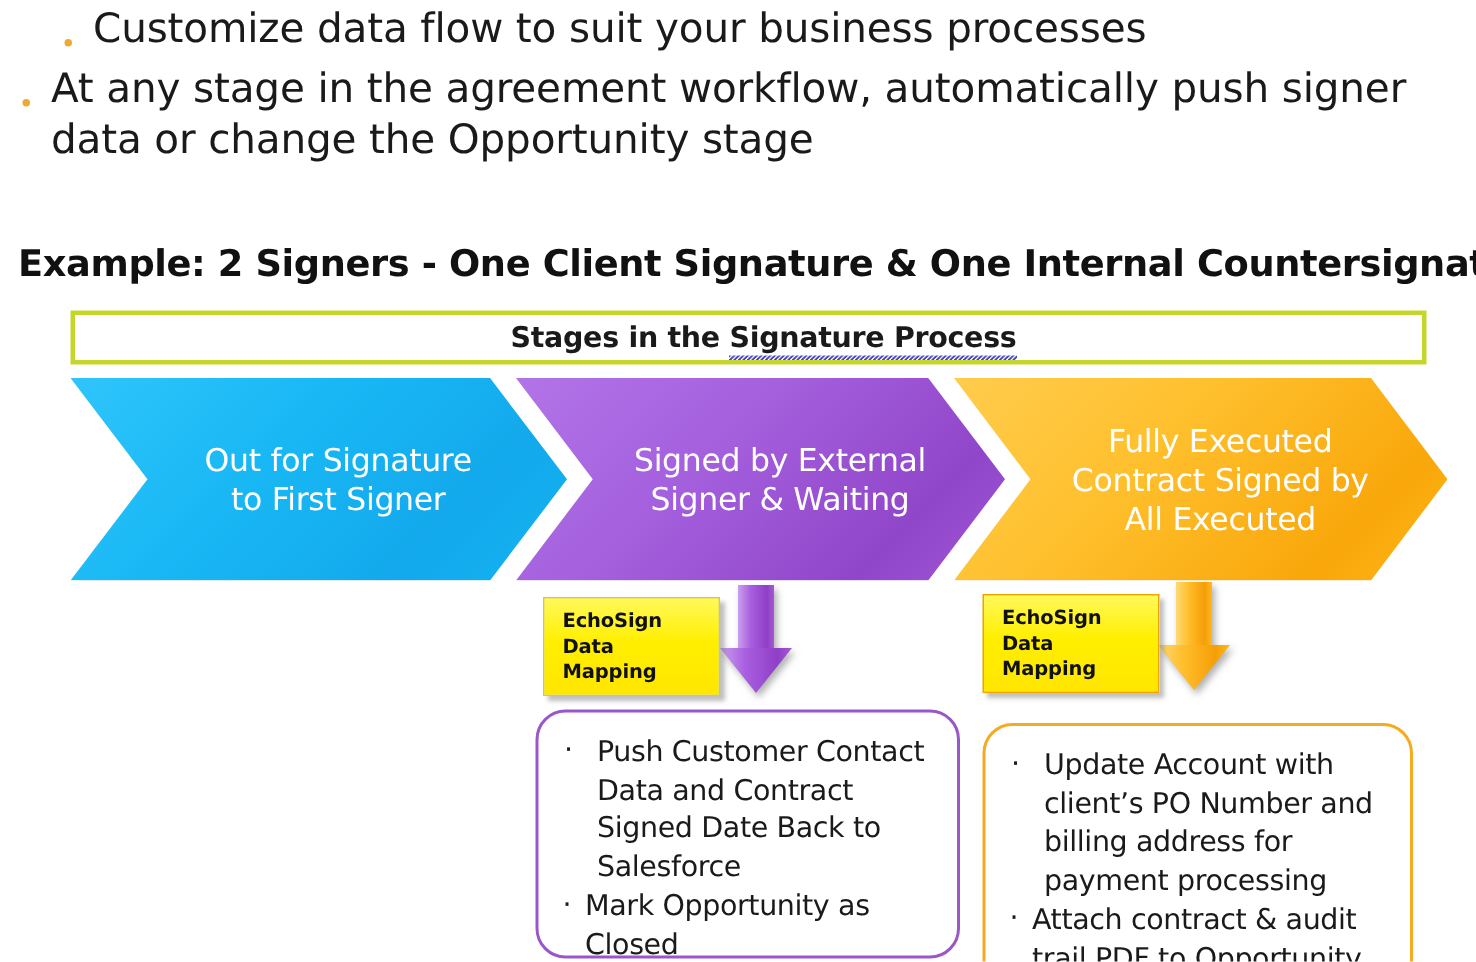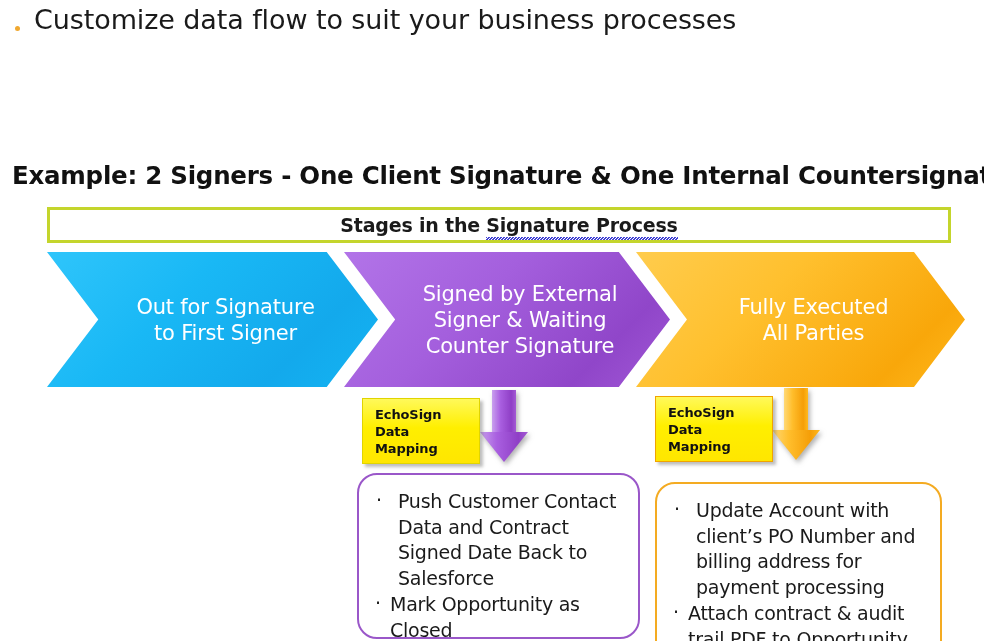--- a/index.html
+++ b/index.html
@@ -21,21 +21,21 @@
     position: absolute;
     left: 0;
     top: 0;
     width: 984px;
   }
   .bullet-row {
     display: flex;
     align-items: flex-start;
     margin-bottom: 6px;
   }
-  .bullet-row:first-child { margin-top: 3px; }
+  .bullet-row:first-child { margin-top: 3px; padding-left: 28px; }
   .bullet-dot {
     flex: 0 0 auto;
     width: 34px;
     text-align: center;
     padding-top: 13px;
   }
   .bullet-dot i {
     display: inline-block;
     width: 5px;
     height: 5px;
@@ -242,20 +242,24 @@
   .outcome-orange li:first-child::before { left: 3px; }
 </style>
 </head>
 <body>
 
 <div class="bullet-list">
   <div class="bullet-row">
     <span class="bullet-dot"><i></i></span>
     <span class="bullet-text">Customize data flow to suit your business processes</span>
   </div>
+  <div class="bullet-row">
+    <span class="bullet-dot"><i></i></span>
+    <span class="bullet-text">At any stage in the agreement workflow, automatically push signer data or change the Opportunity stage</span>
+  </div>
 </div>
 
 <div class="example-heading">Example: 2 Signers - One Client Signature &amp; One Internal Countersignature</div>
 
 <div class="stages-box">
   <div class="stages-box-label"><span>Stages in the </span><span class="sq">Signature  Process</span></div>
 </div>
 
 <div class="chevrons">
 
@@ -263,28 +267,28 @@
     <div class="chev-label">
       <div>Out for Signature</div>
       <div>to First Signer</div>
     </div>
   </div>
 
   <div class="chev chev-purple">
     <div class="chev-label">
       <div>Signed by External</div>
       <div>Signer &amp; Waiting</div>
-      <div>Counter Signature</div>
     </div>
   </div>
 
   <div class="chev chev-orange">
     <div class="chev-label">
       <div>Fully Executed</div>
-      <div>All Parties</div>
+      <div>Contract Signed by</div>
+      <div>All Executed</div>
     </div>
   </div>
 </div>
 
 <div class="down-arrow arrow-purple-a">
   <div class="shaft"></div>
   <div class="head"></div>
 </div>
 <div class="down-arrow arrow-orange-a">
   <div class="shaft"></div>

